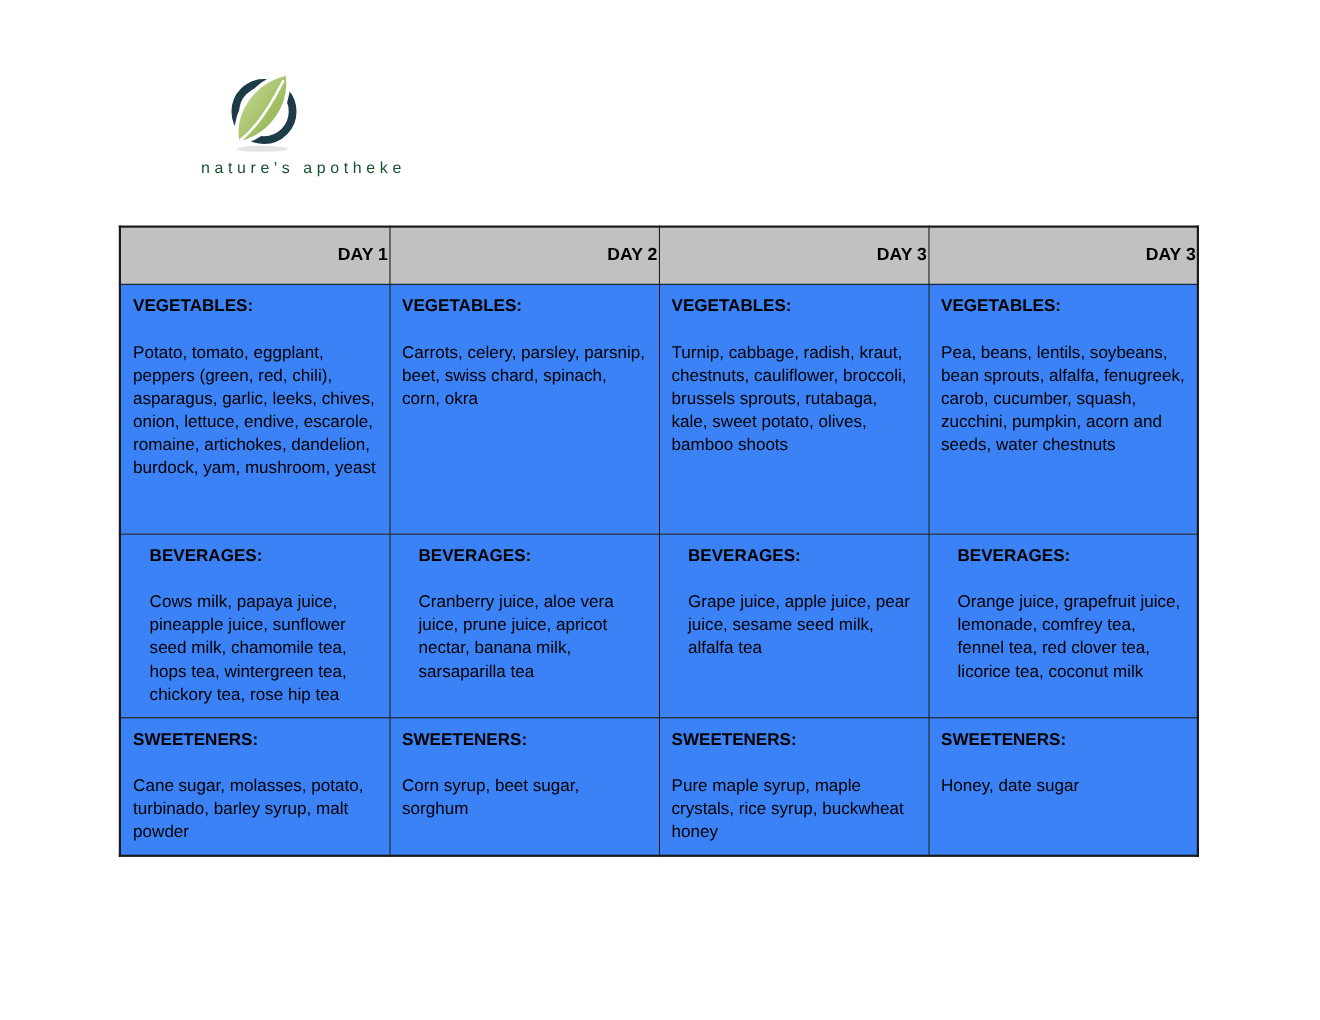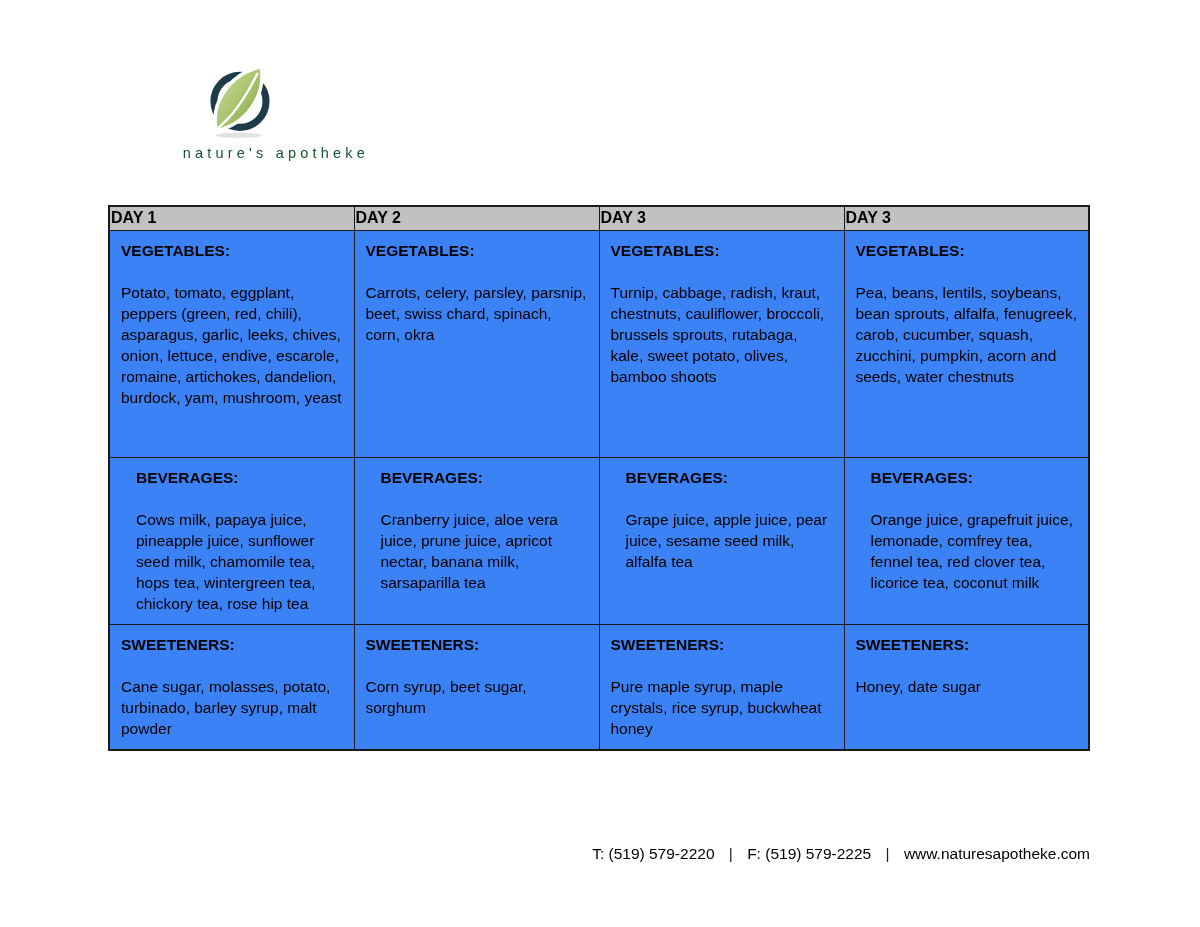--- a/index.html
+++ b/index.html
@@ -36,22 +36,22 @@
   .diet-table {
     position: absolute; left: 108px; top: 205px; width: 982px;
     border-collapse: collapse; table-layout: fixed;
     border: 2px solid #1a1a1a;
   }
   .diet-table th, .diet-table td {
     border: 1.5px solid #1a1a1a;
   }
   .diet-table th {
     background: #c1c1c1;
-    height: 24px;
-    font-size: 16px; font-weight: bold; text-align: left;
+    height: 52px;
+    font-size: 16px; font-weight: bold; text-align: right;
     vertical-align: middle;
   }
   .diet-table td {
     vertical-align: top;
     padding: 9px 10px 10px 11px;
     font-size: 15.5px; line-height: 21px;
     background: #3b82f6;
   }
   tr.row-vegetables td { height: 227px; }
   tr.row-beverages  td { height: 166px; padding-left: 26px; }
@@ -148,21 +148,14 @@
           <p class="items">Pure maple syrup, maple crystals, rice syrup, buckwheat honey</p>
         </td>
         <td>
           <p class="cat">SWEETENERS:</p>
           <p class="items">Honey, date sugar</p>
         </td>
       </tr>
     </tbody>
   </table>
 
-  <footer class="contact-footer">
-    <span>T: (519) 579-2220</span>
-    <span class="sep">|</span>
-    <span>F: (519) 579-2225</span>
-    <span class="sep">|</span>
-    <span>www.naturesapotheke.com</span>
-  </footer>
 
 </div>
 
 </body></html>

